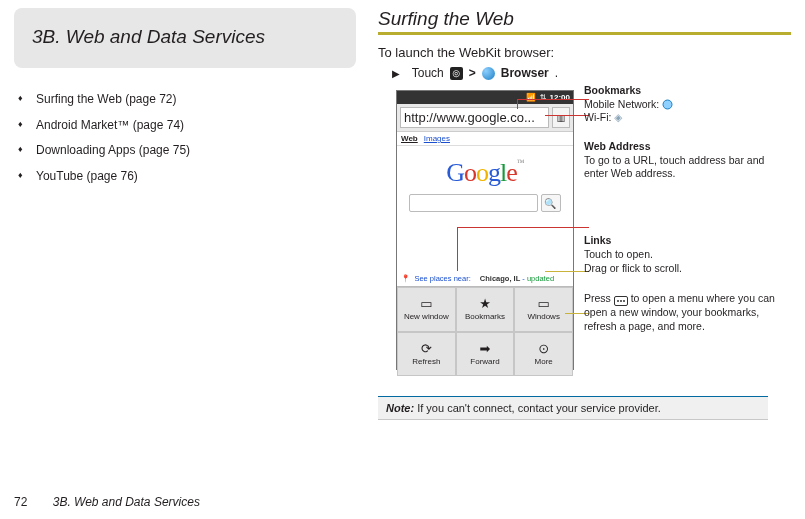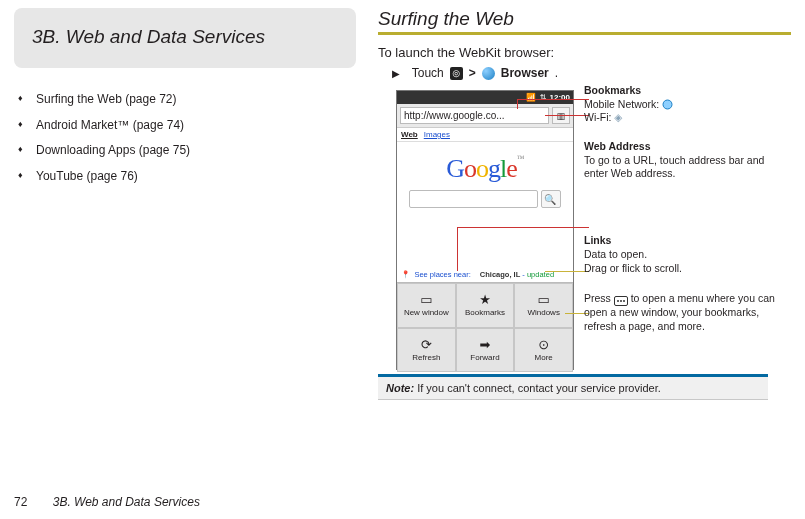--- a/index.html
+++ b/index.html
@@ -99,21 +99,21 @@
     display:flex;
     background:#e9e9e9;
     padding:3px;
     gap:3px;
     border-bottom:1px solid #ccc;
   }
   .url-field {
     flex:1;
     background:#fff;
     border:1px solid #bbb;
-    font-size:10px;
+    font-size:13px;
     padding:2px 3px;
     overflow:hidden;
     white-space:nowrap;
   }
   .url-btn {
     width:18px;
     border:1px solid #bbb;
     background:#f4f4f4;
     display:flex;align-items:center;justify-content:center;
     font-size:9px;
@@ -182,24 +182,24 @@
   .anno-title{ font-weight:bold; }
   .anno-conn-icons svg, .anno-conn-icons .wifi { vertical-align:middle; }
   .menu-key {
     display:inline-flex; width:14px;height:10px;border:1px solid #333;border-radius:2px;
     align-items:center;justify-content:center;
   }
   .menu-key::before,.menu-key::after{ content:""; width:2px;height:2px;background:#333;border-radius:50%;margin:0 1px; }
   .menu-key span{ width:2px;height:2px;background:#333;border-radius:50%; }
 
   .note-box{
-    margin-top:4px;
+    margin-top:26px;
     margin-left:0;
     background:#f0f0f0;
-    border-top:3px solid #0369a1;
+    border-top:1px solid #0369a1;
     border-bottom:1px solid #c8c8c8;
     padding:5px 8px;
     font-size:11px;
     width: 390px;
   }
   .note-box .nlabel{ font-style:italic; font-weight:bold; }
 
   .footer{
     position:absolute;
     bottom:10px;
@@ -325,21 +325,21 @@
             <span>Wi-Fi:</span>
             <span style="color:#8aa4b8">◈</span>
           </div>
         </div>
         <div class="anno" style="top:50px;">
           <div class="anno-title">Web Address</div>
           <div>To go to a URL, touch address bar and enter Web address.</div>
         </div>
         <div class="anno" style="top:116px;margin-top:28px;">
           <div class="anno-title">Links</div>
-          <div>Data to open.</div>
+          <div>Touch to open.</div>
         </div>
         <div class="anno" style="top:172px;">
           <div>Drag or flick to scroll.</div>
         </div>
         <div class="anno" style="top:202px;">
           <span>Press </span>
           <span class="menu-key">
               <span></span>
             </span>
           <span> to open a menu where you can open a new window, your bookmarks, refresh a page, and more.</span>

